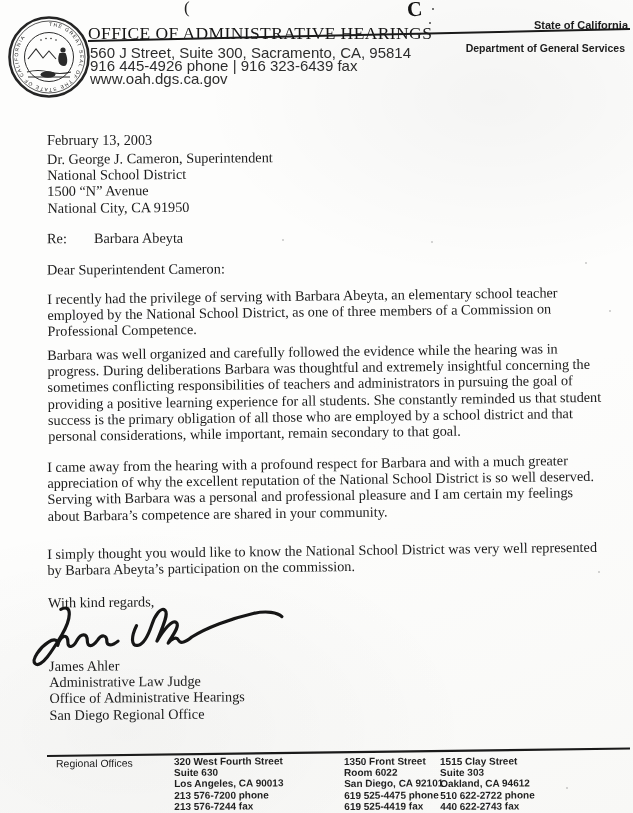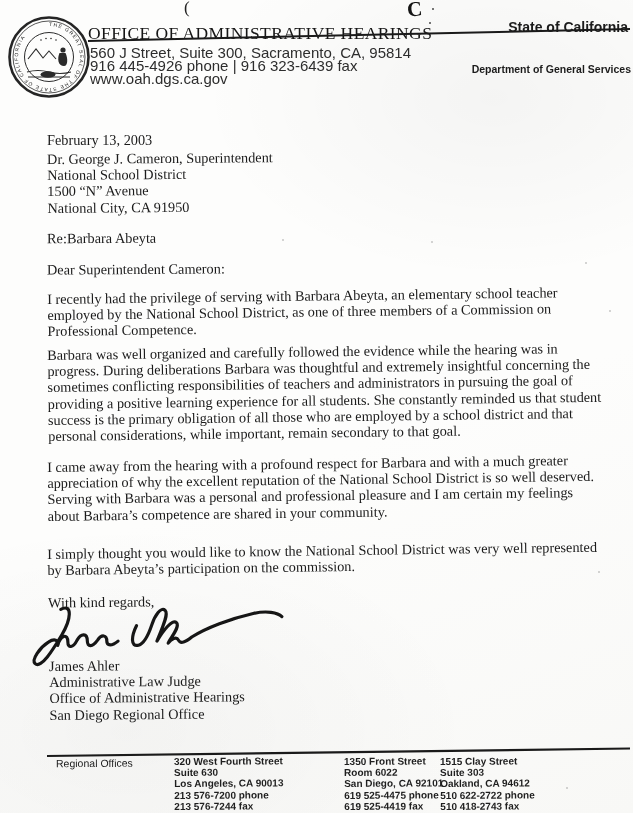--- a/index.html
+++ b/index.html
@@ -15,39 +15,39 @@
   }
   .abs { position:absolute; }
 
   
   .agency-title {
     left:88px; top:23px;
     font-family:"Liberation Serif", serif;
     font-size:17.5px; letter-spacing:0.4px; color:#161616;
   }
   .state-line  { right:5px; top:19px; width:240px; text-align:right;
-    font-family:"Liberation Sans", sans-serif; font-weight:bold; font-size:14px; color:#1b1b1b; }
-  .dept-line   { right:2px; top:42px; width:240px; text-align:right;
-    font-family:"Liberation Sans", sans-serif; font-weight:bold; font-size:10.5px; color:#1b1b1b;margin-top:21px; }
+    font-family:"Liberation Sans", sans-serif; font-weight:bold; font-size:11px; color:#1b1b1b; }
+  .dept-line   { right:8px; top:42px; width:240px; text-align:right;
+    font-family:"Liberation Sans", sans-serif; font-weight:bold; font-size:10.5px; color:#1b1b1b; }
   .addr-block  { left:90px; top:46px;
     font-family:"Liberation Sans", sans-serif; font-size:15px; line-height:13px; color:#2d2d2d; }
   .rule-svg { left:0; top:0; width:633px; height:60px; pointer-events:none; }
 
   .pen-mark-1 { left:184px; top:-2px; font-size:17px; color:#222; font-family:"Liberation Serif",serif; }
   .pen-mark-2 { left:407px; top:-3px; font-size:21px; font-weight:bold; color:#141414;
     font-family:"Liberation Serif",serif; transform:rotate(-6deg); }
   .pen-dot { width:2px; height:2px; background:#4a4a4a; border-radius:50%; }
 
   
   .body-text { font-size:14.3px; line-height:16.2px; color:#1b1b1b; }
   .para { width:554px; transform:rotate(-0.75deg); transform-origin:left top; }
   .date-line { left:47px; top:119px;margin-top:13px; }
   .recipient-block { left:47px; top:151px; transform:rotate(-0.45deg); transform-origin:left top; }
   .re-line { left:47px; top:230px; transform:rotate(-0.3deg); }
-  .re-subject { }
+  .re-subject { margin-left:27px; }
   .salutation { left:47px; top:261px; transform:rotate(-0.4deg); }
   .p1 { left:47px; top:291px; }
   .p2 { left:47px; top:347px; }
   .p3 { left:47px; top:459px; }
   .p4 { left:47px; top:546px; }
   .closing { left:48px; top:594px; transform:rotate(-0.6deg); }
   .signer-block { left:49px; top:658px; transform:rotate(-0.5deg); transform-origin:left top; }
   .sig-svg { left:30px; top:601px; width:258px; height:70px; }
 
   
@@ -171,21 +171,21 @@
     <div>San Diego, CA 92101</div>
     <div>619 525-4475 phone</div>
     <div>619 525-4419 fax</div>
   </div>
 
   <div class="abs office-col col-3">
     <div>1515 Clay Street</div>
     <div>Suite 303</div>
     <div>Oakland, CA 94612</div>
     <div>510 622-2722 phone</div>
-    <div>510 418-2743 fax</div>
+    <div>440 622-2743 fax</div>
   </div>
 
   <div class="speck" style="left:585px; top:262px; width:2px; height:2px;"></div>
   <div class="speck" style="left:431px; top:241px; width:2px; height:2px;"></div>
   <div class="speck" style="left:282px; top:239px; width:2px; height:2px;"></div>
   <div class="speck" style="left:598px; top:571px; width:2px; height:2px;"></div>
   <div class="speck" style="left:609px; top:310px; width:2px; height:2px;"></div>
   <div class="speck" style="left:566px; top:787px; width:2px; height:2px;"></div>
   <div class="speck" style="left:420px; top:780px; width:3px; height:2px;"></div>
 

